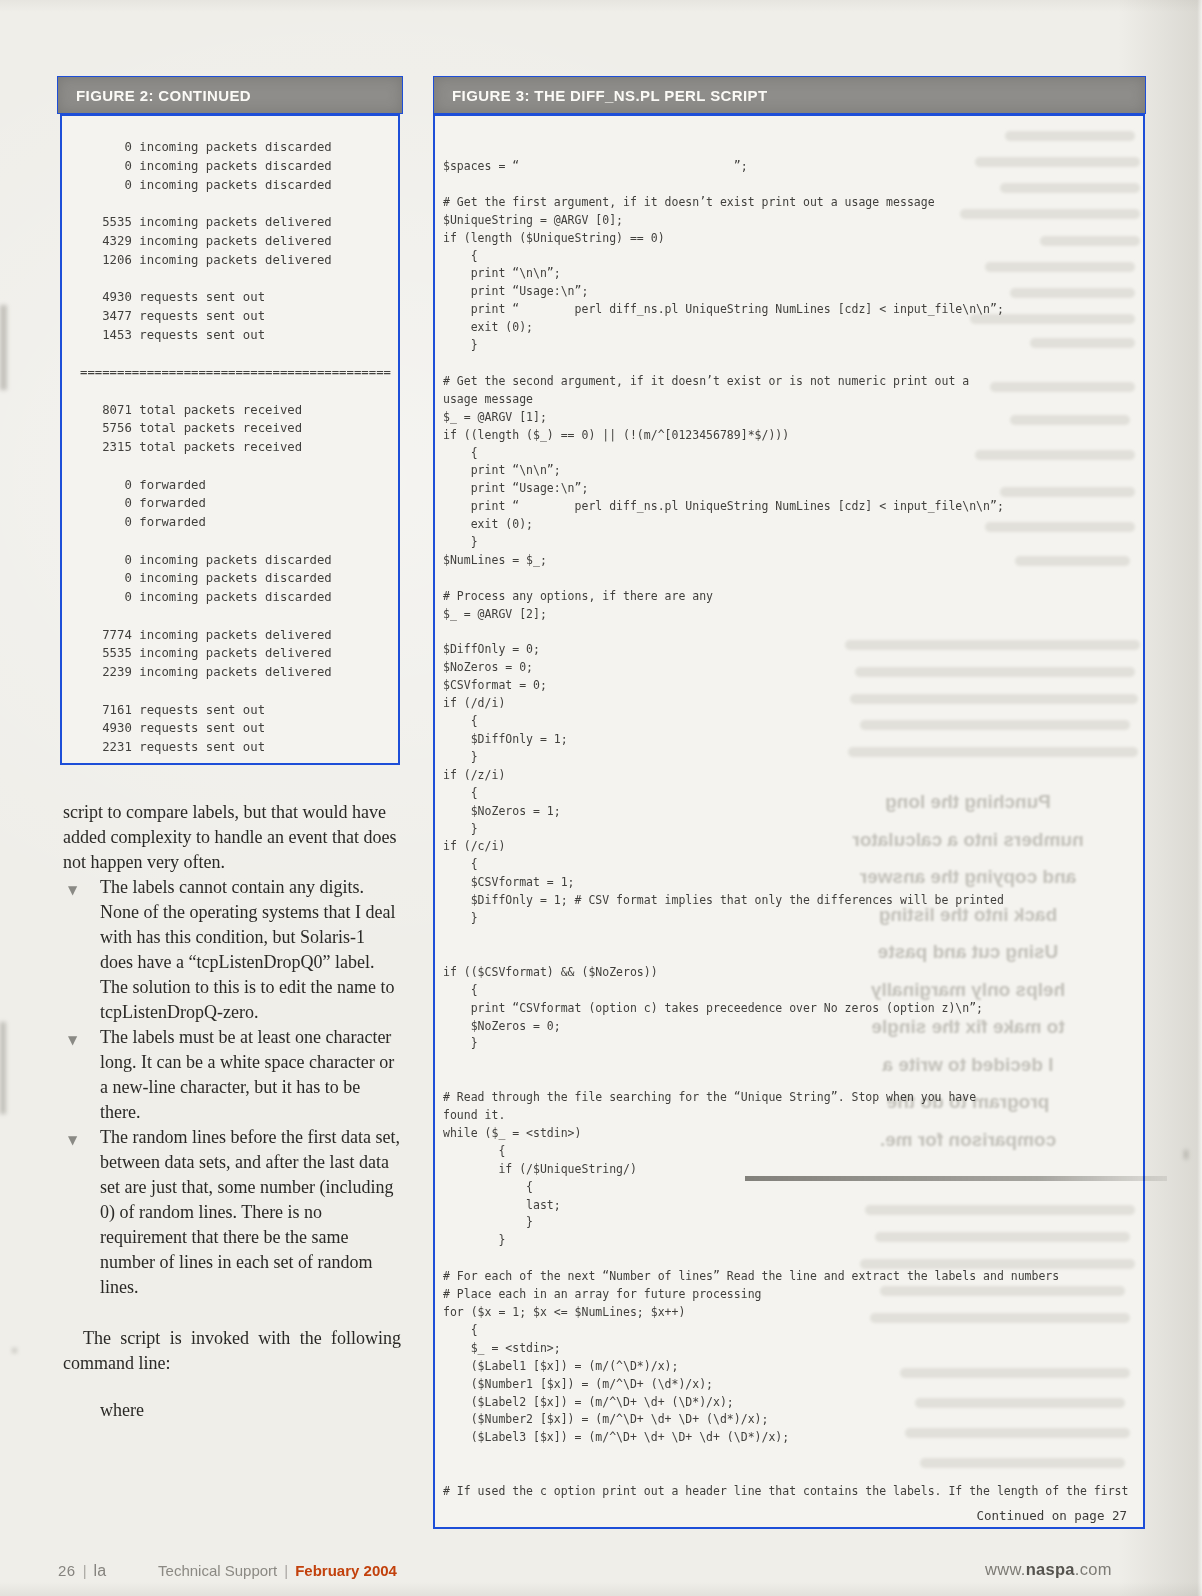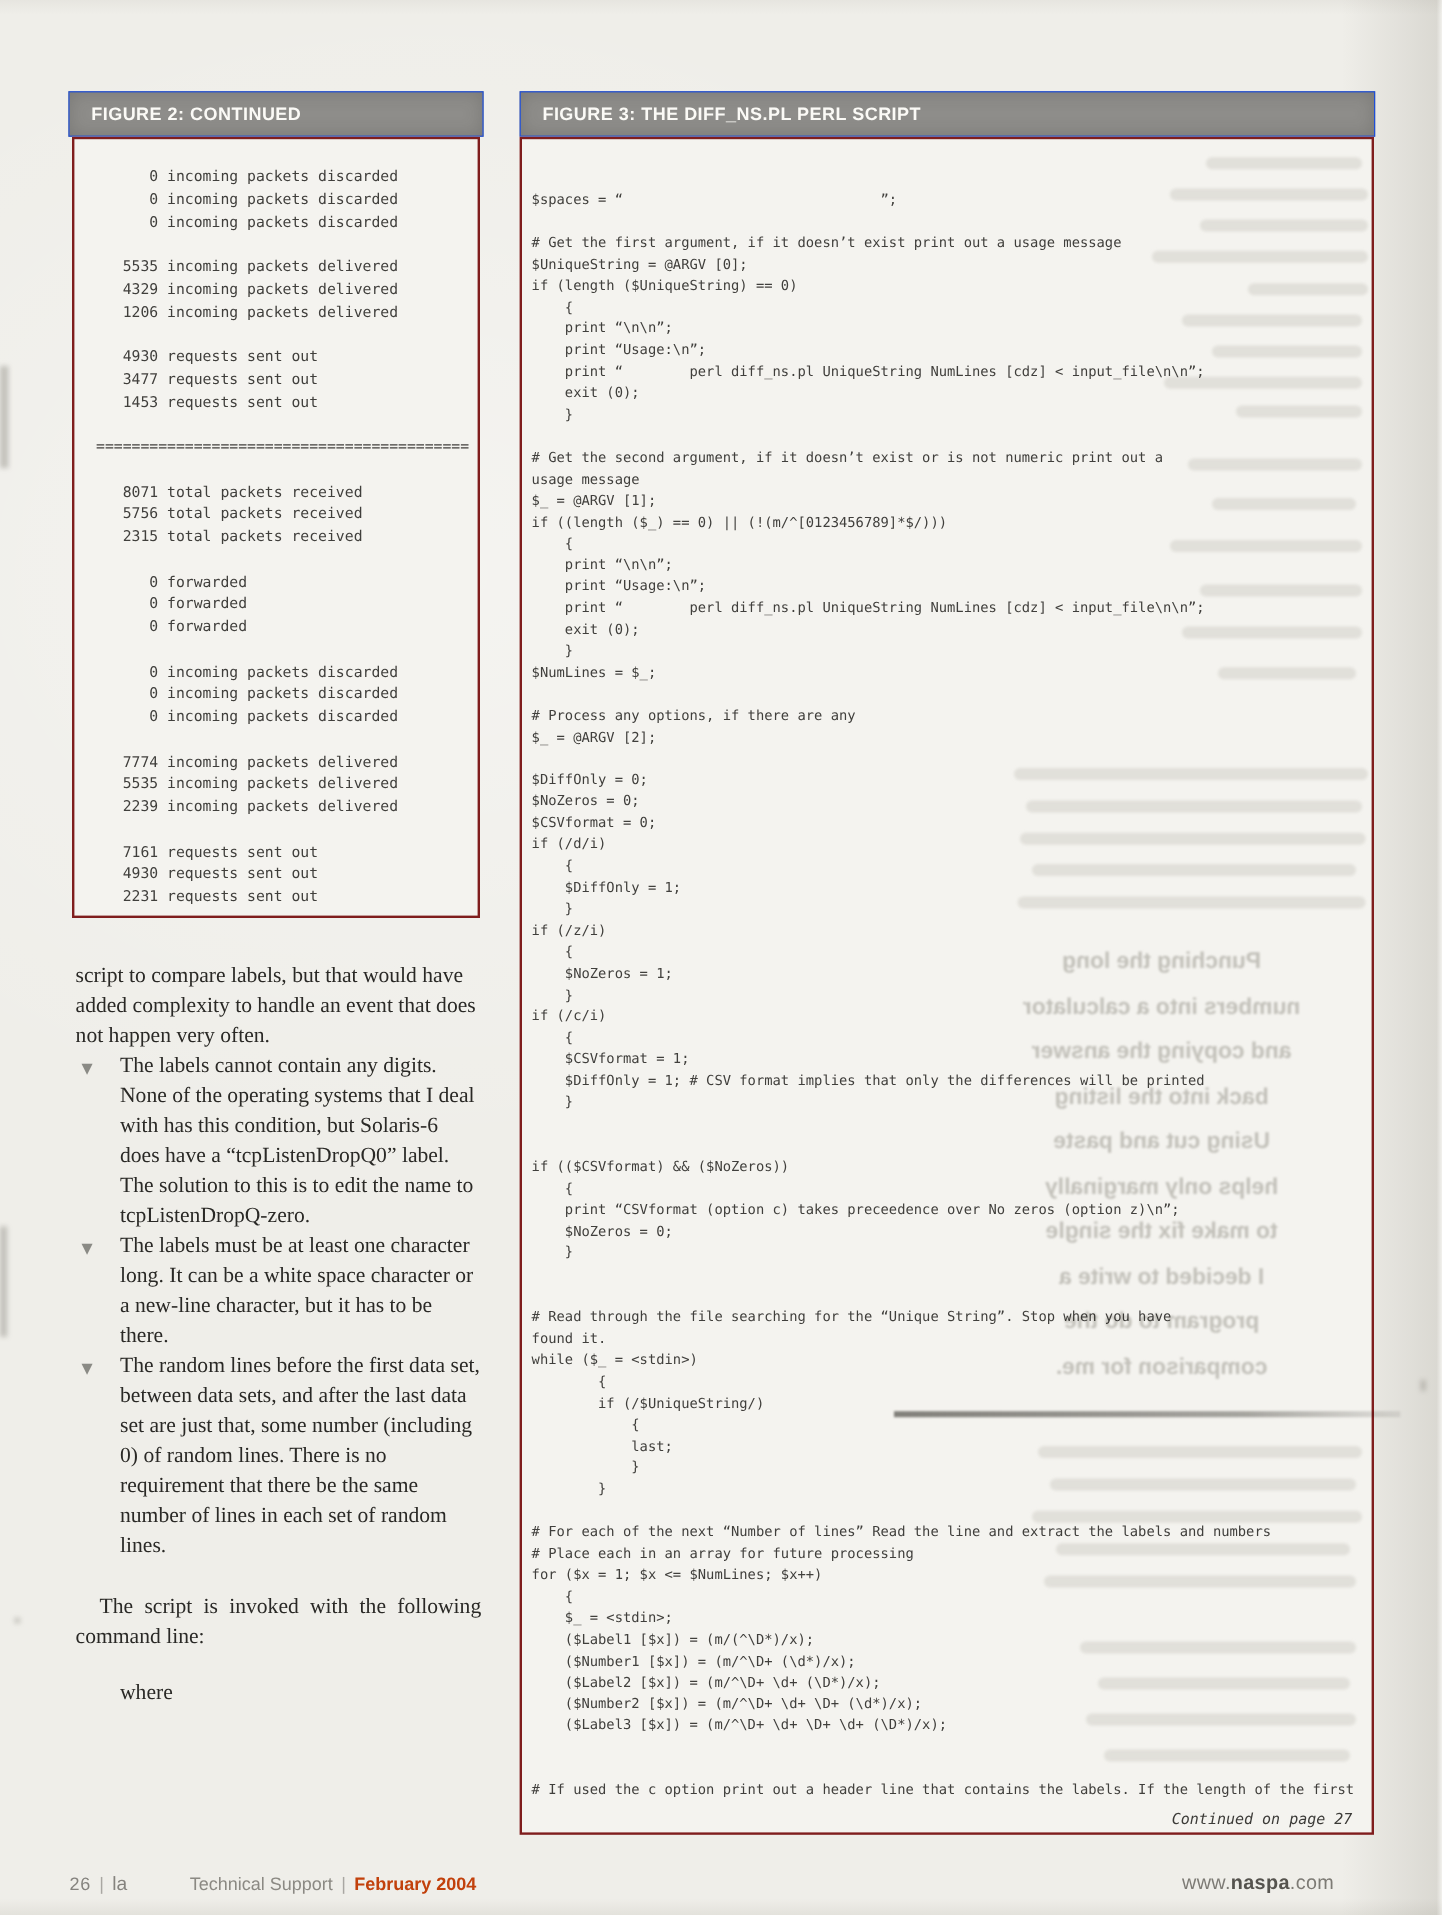--- a/index.html
+++ b/index.html
@@ -10,30 +10,30 @@
     background:
       radial-gradient(ellipse 900px 700px at 30% 30%, rgba(255,255,255,.35), rgba(255,255,255,0) 70%),
       linear-gradient(to right, rgba(0,0,0,0) 93%, rgba(110,105,92,.16) 99.6%, rgba(255,255,255,.3)),
       linear-gradient(to bottom, rgba(120,115,100,.07), rgba(0,0,0,0) 12px),
       linear-gradient(to top, rgba(120,115,100,.10), rgba(0,0,0,0) 14px);}
   
   .fig-header{position:absolute;height:38px;background:#8e8d8a;border:1px solid #1d4ed8;
     box-shadow:inset 0 0 14px rgba(60,58,54,.25);
     color:#fbfaf6;font-family:"Liberation Sans",sans-serif;font-weight:bold;font-size:15px;
     line-height:38px;letter-spacing:.4px;padding-left:18px;box-sizing:border-box;z-index:2;}
-  .fig-box{position:absolute;background:#f4f3ef;border:2px solid #7f1d1d;box-sizing:border-box;z-index:2;}
+  .fig-box{position:absolute;background:#f4f3ef;border:2px solid #1d4ed8;box-sizing:border-box;z-index:2;}
   .fig2-header{left:57px;top:76px;width:346px;}
   .fig2-box{left:60px;top:114px;width:340px;height:651px;}
   .fig3-header{left:433px;top:76px;width:713px;}
   .fig3-box{left:433px;top:114px;width:712px;height:1415px;}
   pre.listing{margin:0;color:#403f3c;font-family:"DejaVu Sans Mono",monospace;position:relative;z-index:4;}
   pre.fig2-listing{padding:22px 0 0 18px;font-size:12.3px;line-height:18.75px;}
   pre.fig3-listing{padding:42px 0 0 8px;font-size:11.5px;line-height:17.9px;}
   .continued{position:absolute;right:16px;bottom:4px;z-index:4;color:#3c3b38;
-    font-family:"DejaVu Sans Mono",monospace;font-style:italic;font-size:12.5px;text-align:right;}
+    font-family:"DejaVu Sans Mono",monospace;font-size:12.5px;text-align:right;}
   
   .article{position:absolute;left:63px;top:800px;width:338px;z-index:2;
     color:#2a2926;font-size:18px;line-height:25px;}
   .article p{margin:0;}
   .p-cont{margin-left:37px;}
   .bullet{position:relative;padding-left:37px;}
   .bullet .marker{position:absolute;left:5px;top:3px;font-size:12px;color:#8a8a85;font-family:"DejaVu Sans",sans-serif;}
   .p-invoke{margin-top:26px !important;text-indent:20px;text-align:justify;}
   pre.cmd{margin:26px 0 0 0;color:#45443f;font-family:"DejaVu Sans Mono",monospace;
     font-size:12.5px;line-height:21px;position:relative;z-index:2;}
@@ -247,21 +247,21 @@
 # If used the c option print out a header line that contains the labels. If the length of the first</pre>
     <div class="continued">Continued on page 27</div>
   </div>
 
   <div class="article">
     <p class="p-cont">script to compare labels, but that would have added complexity to handle an event that does not happen very often.</p>
     <div>
 
         <div class="bullet">
           <span class="marker">▼</span>
-          <span>The labels cannot contain any digits. None of the operating systems that I deal with has this condition, but Solaris-6 does have a “tcpListenDropQ0” label. The solution to this is to edit the name to tcpListenDropQ-zero.</span>
+          <span>The labels cannot contain any digits. None of the operating systems that I deal with has this condition, but Solaris-1 does have a “tcpListenDropQ0” label. The solution to this is to edit the name to tcpListenDropQ-zero.</span>
         </div>
 
         <div class="bullet">
           <span class="marker">▼</span>
           <span>The labels must be at least one character long. It can be a white space character or a new-line character, but it has to be there.</span>
         </div>
 
         <div class="bullet">
           <span class="marker">▼</span>
           <span>The random lines before the first data set, between data sets, and after the last data set are just that, some number (including 0) of random lines. There is no requirement that there be the same number of lines in each set of random lines.</span>

